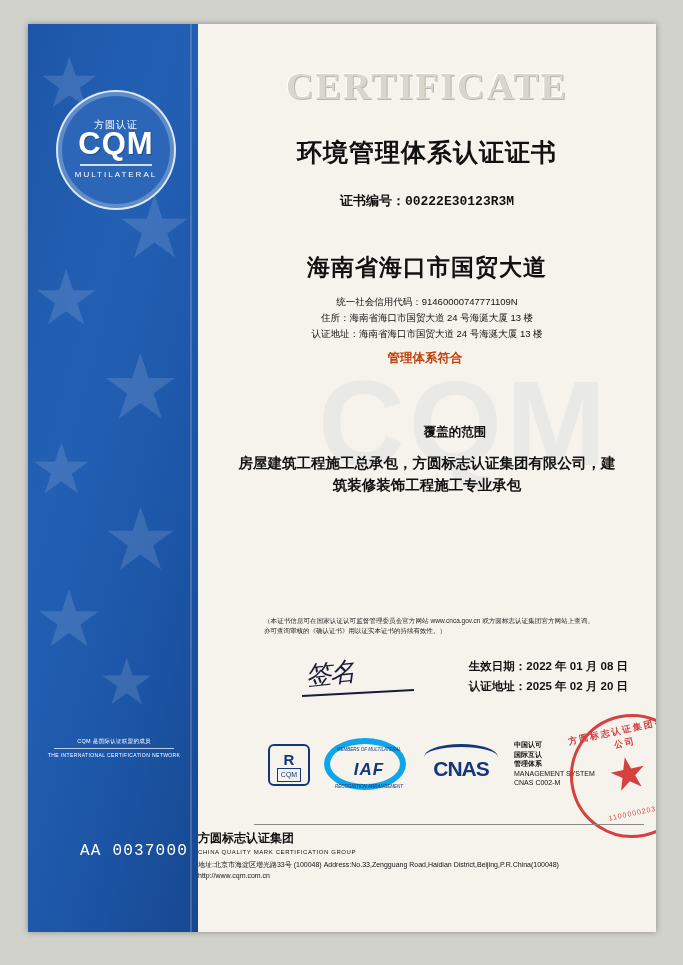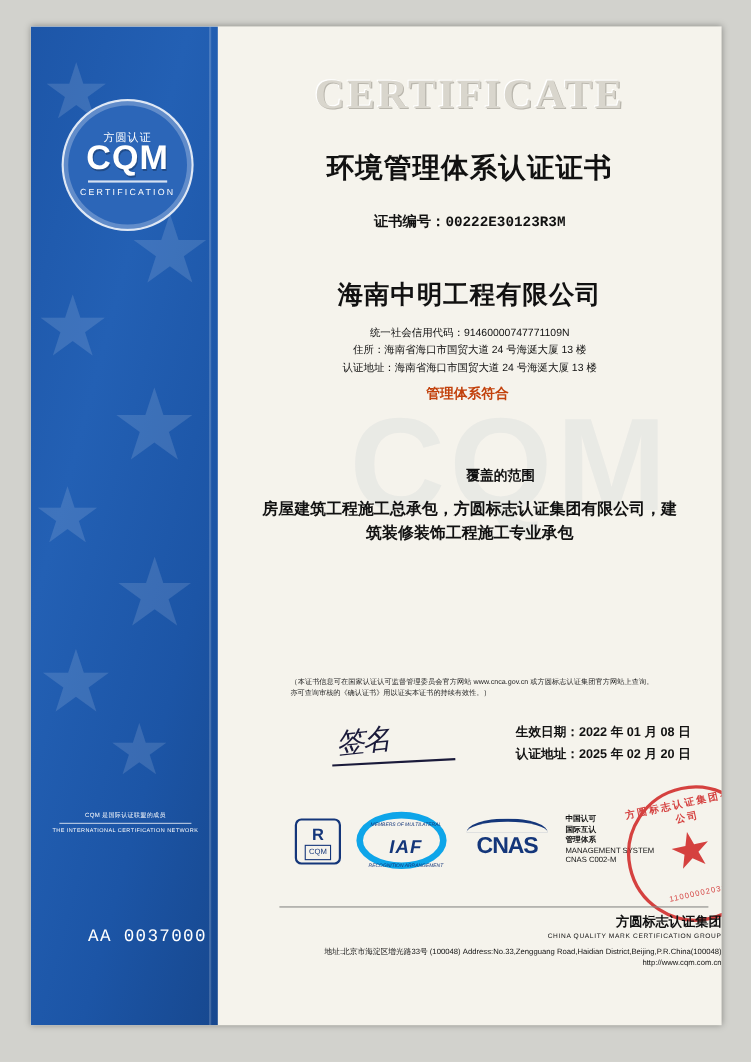--- a/index.html
+++ b/index.html
@@ -407,21 +407,21 @@
     top: 800px;
     width: 390px;
     height: 1px;
     background: #8a8a86;
   }
   #footer {
     position: absolute;
     left: 0;
     top: 806px;
     width: 458px;
-    text-align: right;
+    text-align: left;
     color: #111;
   }
   #footer .f-cn { font-size: 12px; font-weight: bold; }
   #footer .f-en { font-size: 6px; letter-spacing: 0.6px; margin-top: 2px;}
   #footer .f-addr { font-size: 7px; margin-top: 5px; }
   #footer .f-url { font-size: 7px; margin-top: 2px; }
 </style>
 </head>
 <body>
 
@@ -436,21 +436,21 @@
       <span class="band-star" style="left:2px;top:410px;font-size:70px;">★</span>
       <span class="band-star" style="left:74px;top:472px;font-size:86px;">★</span>
       <span class="band-star" style="left:6px;top:556px;font-size:78px;">★</span>
       <span class="band-star" style="left:70px;top:626px;font-size:64px;">★</span>
       <div id="band-inner-line"></div>
 
       <div id="cqm-logo">
         <div class="cqm-top">方圆认证</div>
         <div class="cqm-main">CQM</div>
         <div class="cqm-bar"></div>
-        <div class="cqm-bottom">CERTIFICATION</div>
+        <div class="cqm-bottom">MULTILATERAL</div>
       </div>
 
       <div id="iqnet">
         <div class="iq-top">CQM 是国际认证联盟的成员</div>
         <div class="iq-rule"></div>
         <div class="iq-bottom">THE INTERNATIONAL CERTIFICATION NETWORK</div>
       </div>
 
       <div id="serial">AA 0037000</div>
     </div>
@@ -458,21 +458,21 @@
     <div id="body-area">
       <div id="watermark">CQM</div>
 
       <div id="cert-title-en">CERTIFICATE</div>
       <div id="cert-title-cn">环境管理体系认证证书</div>
 
       <div id="cert-no">
         <span>证书编号：</span><span class="mono">00222E30123R3M</span>
       </div>
 
-      <div id="company">海南中明工程有限公司</div>
+      <div id="company">海南省海口市国贸大道</div>
 
       <div class="small-line" id="line-credit">统一社会信用代码：91460000747771109N</div>
       <div class="small-line" id="line-addr">住所：海南省海口市国贸大道 24 号海涎大厦 13 楼</div>
       <div class="small-line" id="line-site">认证地址：海南省海口市国贸大道 24 号海涎大厦 13 楼</div>
 
       <div id="std-label">管理体系符合</div>
 
       <div id="scope-label">覆盖的范围</div>
       <div id="scope-text">房屋建筑工程施工总承包，方圆标志认证集团有限公司，建筑装修装饰工程施工专业承包</div>
 

